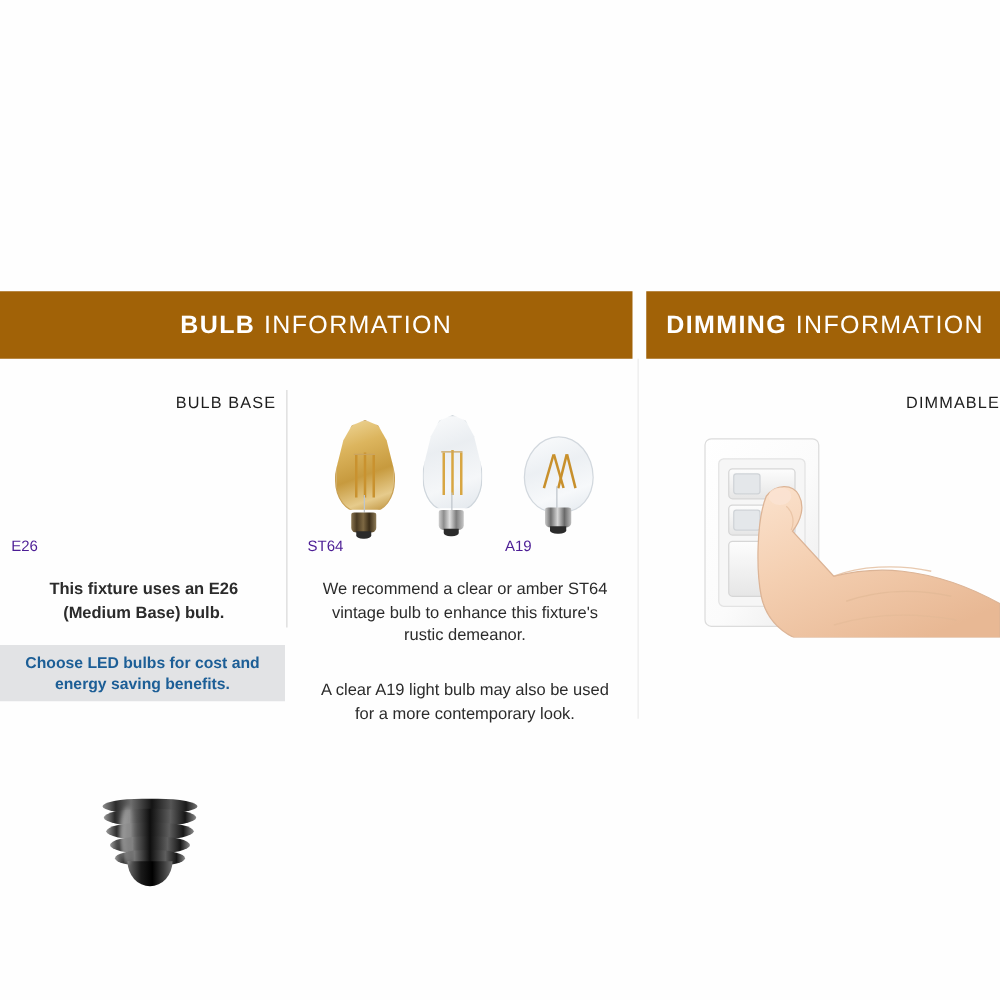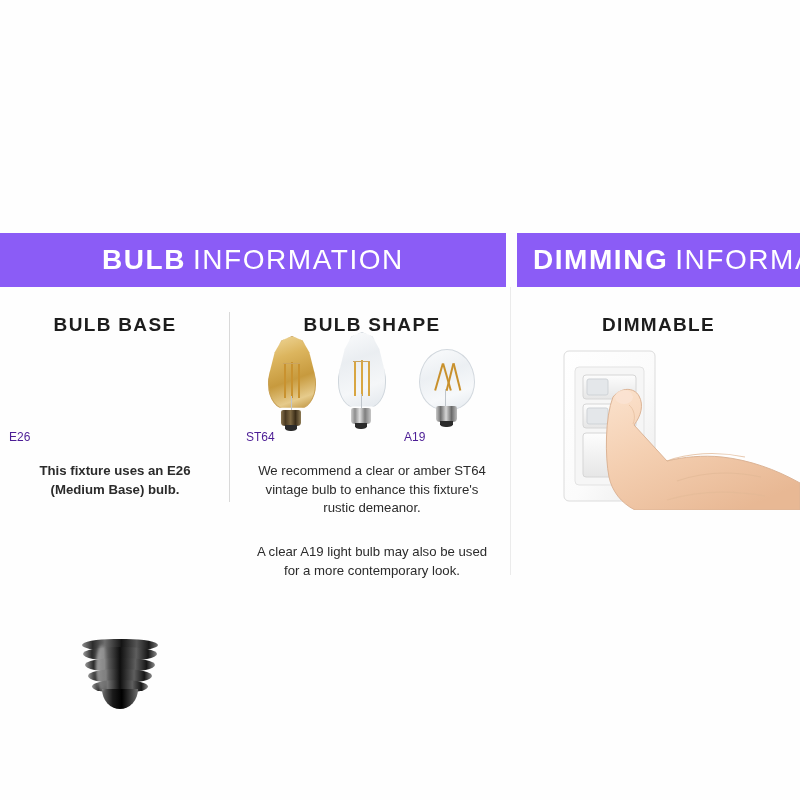--- a/index.html
+++ b/index.html
@@ -19,27 +19,27 @@
     width: 800px;
     height: 800px;
     background: #fefefe;
   }
 
   
   .band {
     position: absolute;
     top: 233px;
     height: 54px;
-    background: #8b5cf6;
+    background: #a16207;
     color: #ffffff;
     display: flex;
     align-items: center;
     justify-content: center;
     letter-spacing: 0.055em;
-    font-size: 28px;
+    font-size: 20px;
     white-space: nowrap;
   }
   .band-left  { left: 0px;   width: 506px; }
   .band-right { left: 517px; width: 283px; justify-content: flex-start; padding-left: 16px; box-sizing: border-box;}
   .band .strong { font-weight: bold; }
   .band .light  { font-weight: normal; margin-left: 7px; }
 
   
   .panel {
     position: absolute;
@@ -63,25 +63,25 @@
     left: 229px;
     top: 312px;
     width: 1px;
     height: 190px;
     background: #d9d9d9;
   }
 
   
   .col-heading {
     position: absolute;
-    font-size: 19px;
-    font-weight: bold;
+    font-size: 13px;
+    font-weight: normal;
     letter-spacing: 0.07em;
     color: #1d1d1d;
-    text-align: center;
+    text-align: right;
     white-space: nowrap;
   }
 
   
   .body-text {
     position: absolute;
     font-size: 13.2px;
     line-height: 18.5px;
     color: #2b2b2b;
     text-align: center;
@@ -248,21 +248,20 @@
       <div class="e26-thread t3"></div>
       <div class="e26-thread t4"></div>
       <div class="e26-tip"></div>
       <div class="e26-shine"></div>
     </div>
 
     <div class="bulb-label" style="left:9px; top:143px; width:212px;">E26</div>
 
     <div class="body-text" style="left:14px; top:175px; width:202px;font-weight:bold;">This fixture uses an E26 (Medium Base) bulb.</div>
 
-    <div class="col-heading" style="left:246px; top:27px; width:252px;">BULB SHAPE</div>
 
     <div class="bulb" style="left:268px; top:49px; width:46px; height:100px;">
       <div class="st64-glass st64-amber"></div>
       <div class="fil" style="left:16px; top:28px; height:34px;"></div>
       <div class="fil" style="left:23px; top:26px; height:36px;"></div>
       <div class="fil" style="left:30px; top:28px; height:34px;"></div>
       <div class="fil-cross" style="left:15px; top:27px; width:17px;"></div>
       <div class="bulb-stem" style="left:22.5px; top:60px; height:14px;"></div>
       <div class="cap cap-dark" style="left:13px; top:74px; width:20px; height:16px;"></div>
       <div class="cap-tip" style="left:17px; top:89px; width:12px; height:6px;"></div>
@@ -290,20 +289,23 @@
       <div class="cap-tip" style="left:21px; top:72px; width:13px; height:6px;"></div>
     </div>
 
     <div class="bulb-label" style="left:246px; top:143px; width:92px;">ST64</div>
     <div class="bulb-label" style="left:404px; top:143px; width:84px;">A19</div>
 
     <div class="body-text" style="left:249px; top:175px; width:246px;text-align:center;">We recommend a clear or amber ST64 vintage bulb to enhance this fixture's rustic demeanor.</div>
     <div class="body-text" style="left:249px; top:232px; width:246px;margin-top:24px;">A clear A19 light bulb may also be used for a more contemporary look.</div>
   </div>
 
+  <div class="led-callout">
+    <span>Choose LED bulbs for cost and energy saving benefits.</span>
+  </div>
 
   <div class="panel panel-right">
 
     <div class="col-heading" style="left:0px; top:27px; width:283px;">DIMMABLE</div>
 
     <svg width="283" height="165" viewBox="0 0 283 165" style="position:absolute; left:0px; top:58px;">
       <defs>
         <linearGradient id="plateG" x1="0" y1="0" x2="1" y2="1">
           <stop offset="0%" stop-color="#ffffff"></stop>
           <stop offset="55%" stop-color="#fbfbfb"></stop>

